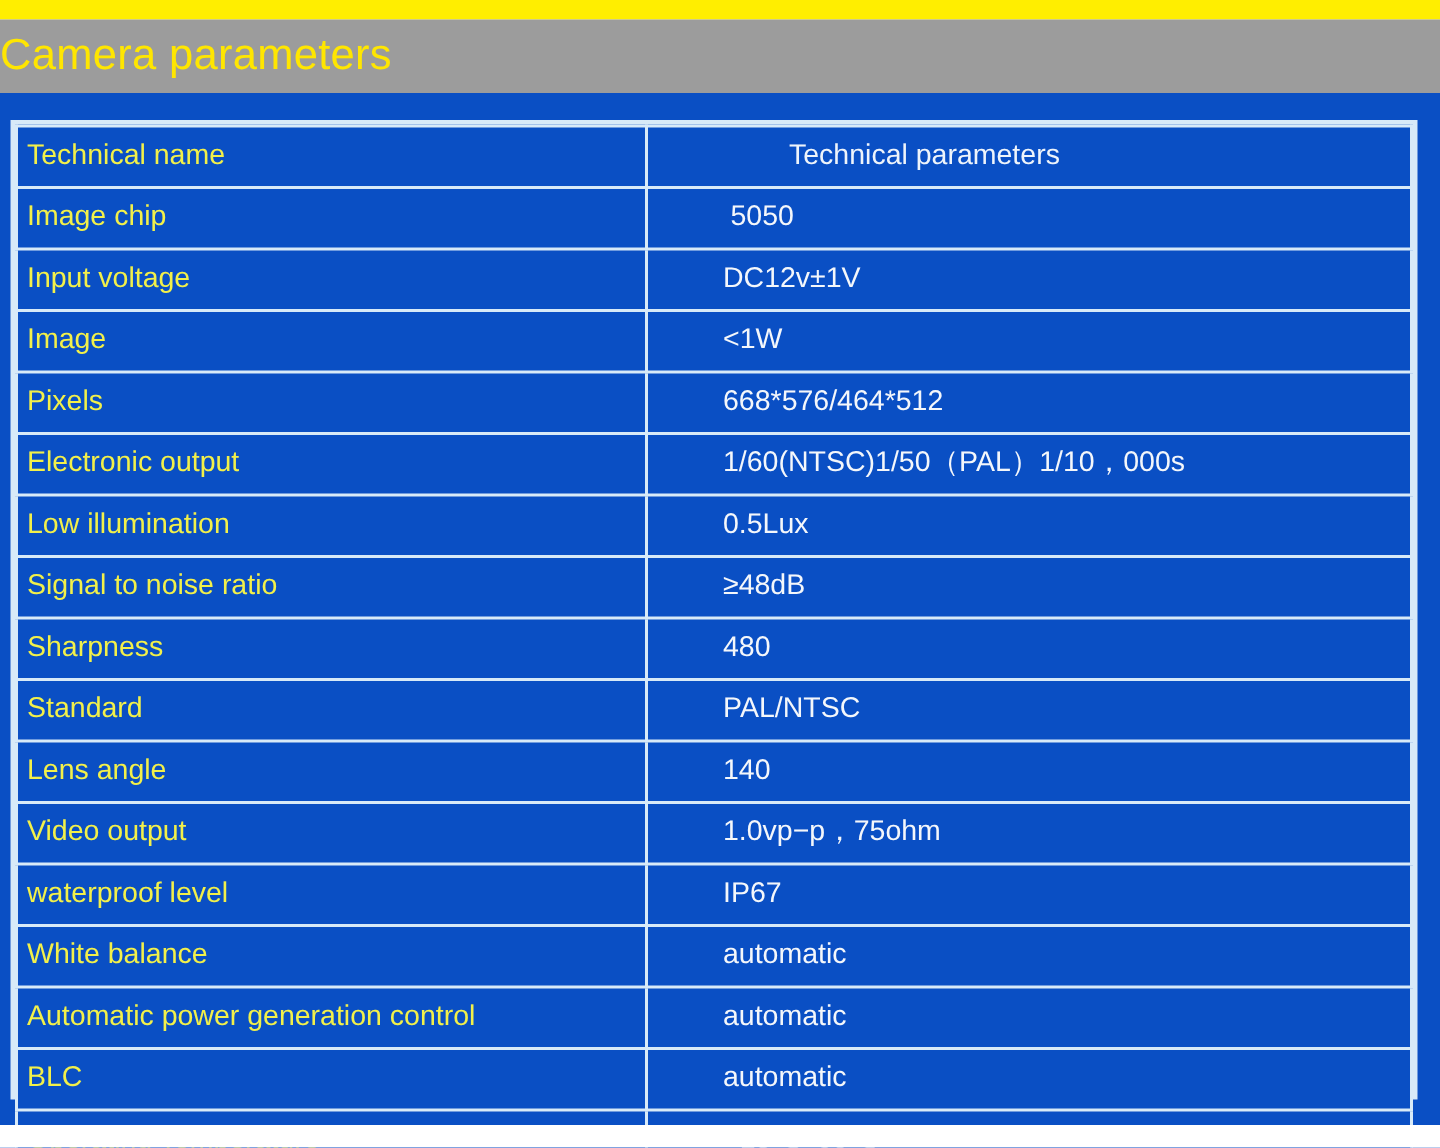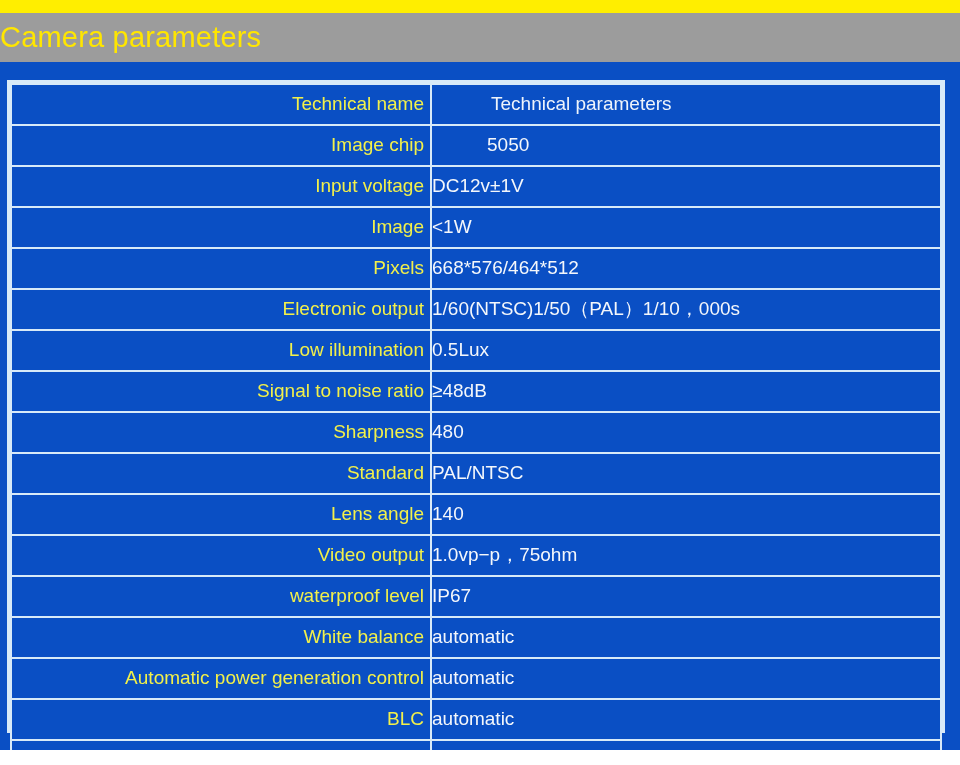--- a/index.html
+++ b/index.html
@@ -80,44 +80,46 @@
     height: 39px;
     vertical-align: middle;
   }
   table.spec tr td:first-child {
     width: 418px;
   }
   
   .lbl {
     color: #f2f04a;
     font-size: 19px;
-    text-align: right;
+    text-align: left;
     padding: 0 6px;
     white-space: nowrap;
     line-height: 1.1;
   }
   
   .val {
     color: #f4f7fb;
     font-size: 19px;
     text-align: left;
+    padding-left: 50px;
     white-space: nowrap;
     line-height: 1.1;
   }
   .val.indent-lg {
     padding-left: 59px;
   }
   .val.indent-sm {
     padding-left: 55px;
   }
   .lbl.hdr {
     color: #f2f04a;
   }
   .val.hdr {
     color: #eef4fb;
+    margin-left: 35px;
   }
   
   .bottom-white {
     position: absolute;
     left: 0;
     top: 750px;
     width: 960px;
     height: 15px;
     background: #ffffff;
   }

